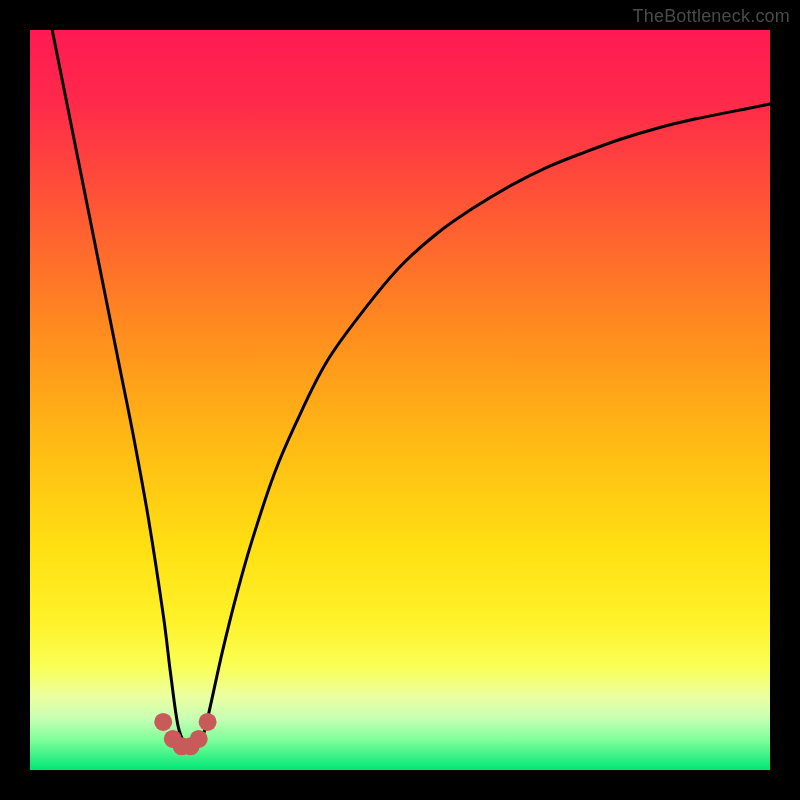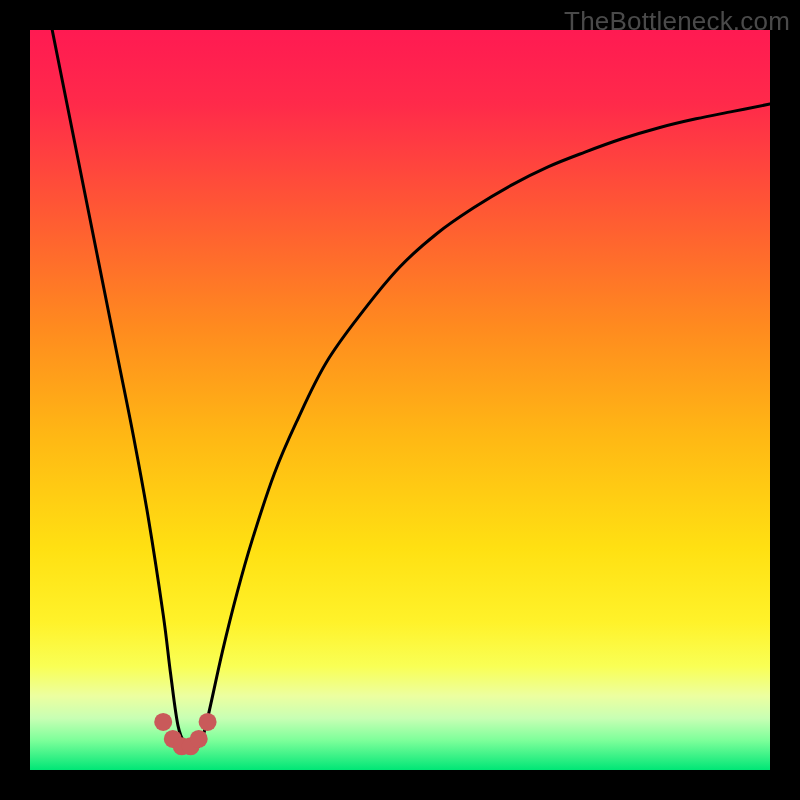--- a/index.html
+++ b/index.html
@@ -35,21 +35,21 @@
     left: 0; top: 0;
     width: 740px;
     height: 740px;
     overflow: visible;
   }
   .attribution {
     position: absolute;
     top: 6px;
     right: 10px;
     color: #4a4a4a;
-    font-size: 26px;
+    font-size: 18px;
     letter-spacing: 0.2px;
     font-weight: 400;
   }
 </style>
 </head>
 <body>
 
 <div class="frame">
   <div class="plot">
     <div class="gradient" id="grad" style="background: linear-gradient(rgb(255, 26, 82) 0%, rgb(255, 42, 74) 10%, rgb(255, 90, 51) 25%, rgb(255, 138, 31) 40%, rgb(255, 184, 20) 55%, rgb(255, 224, 18) 70%, rgb(255, 242, 42) 80%, rgb(249, 255, 85) 86%, rgb(236, 255, 160) 90%, rgb(200, 255, 180) 93%, rgb(125, 255, 154) 96%, rgb(0, 230, 118) 100%);"></div>

